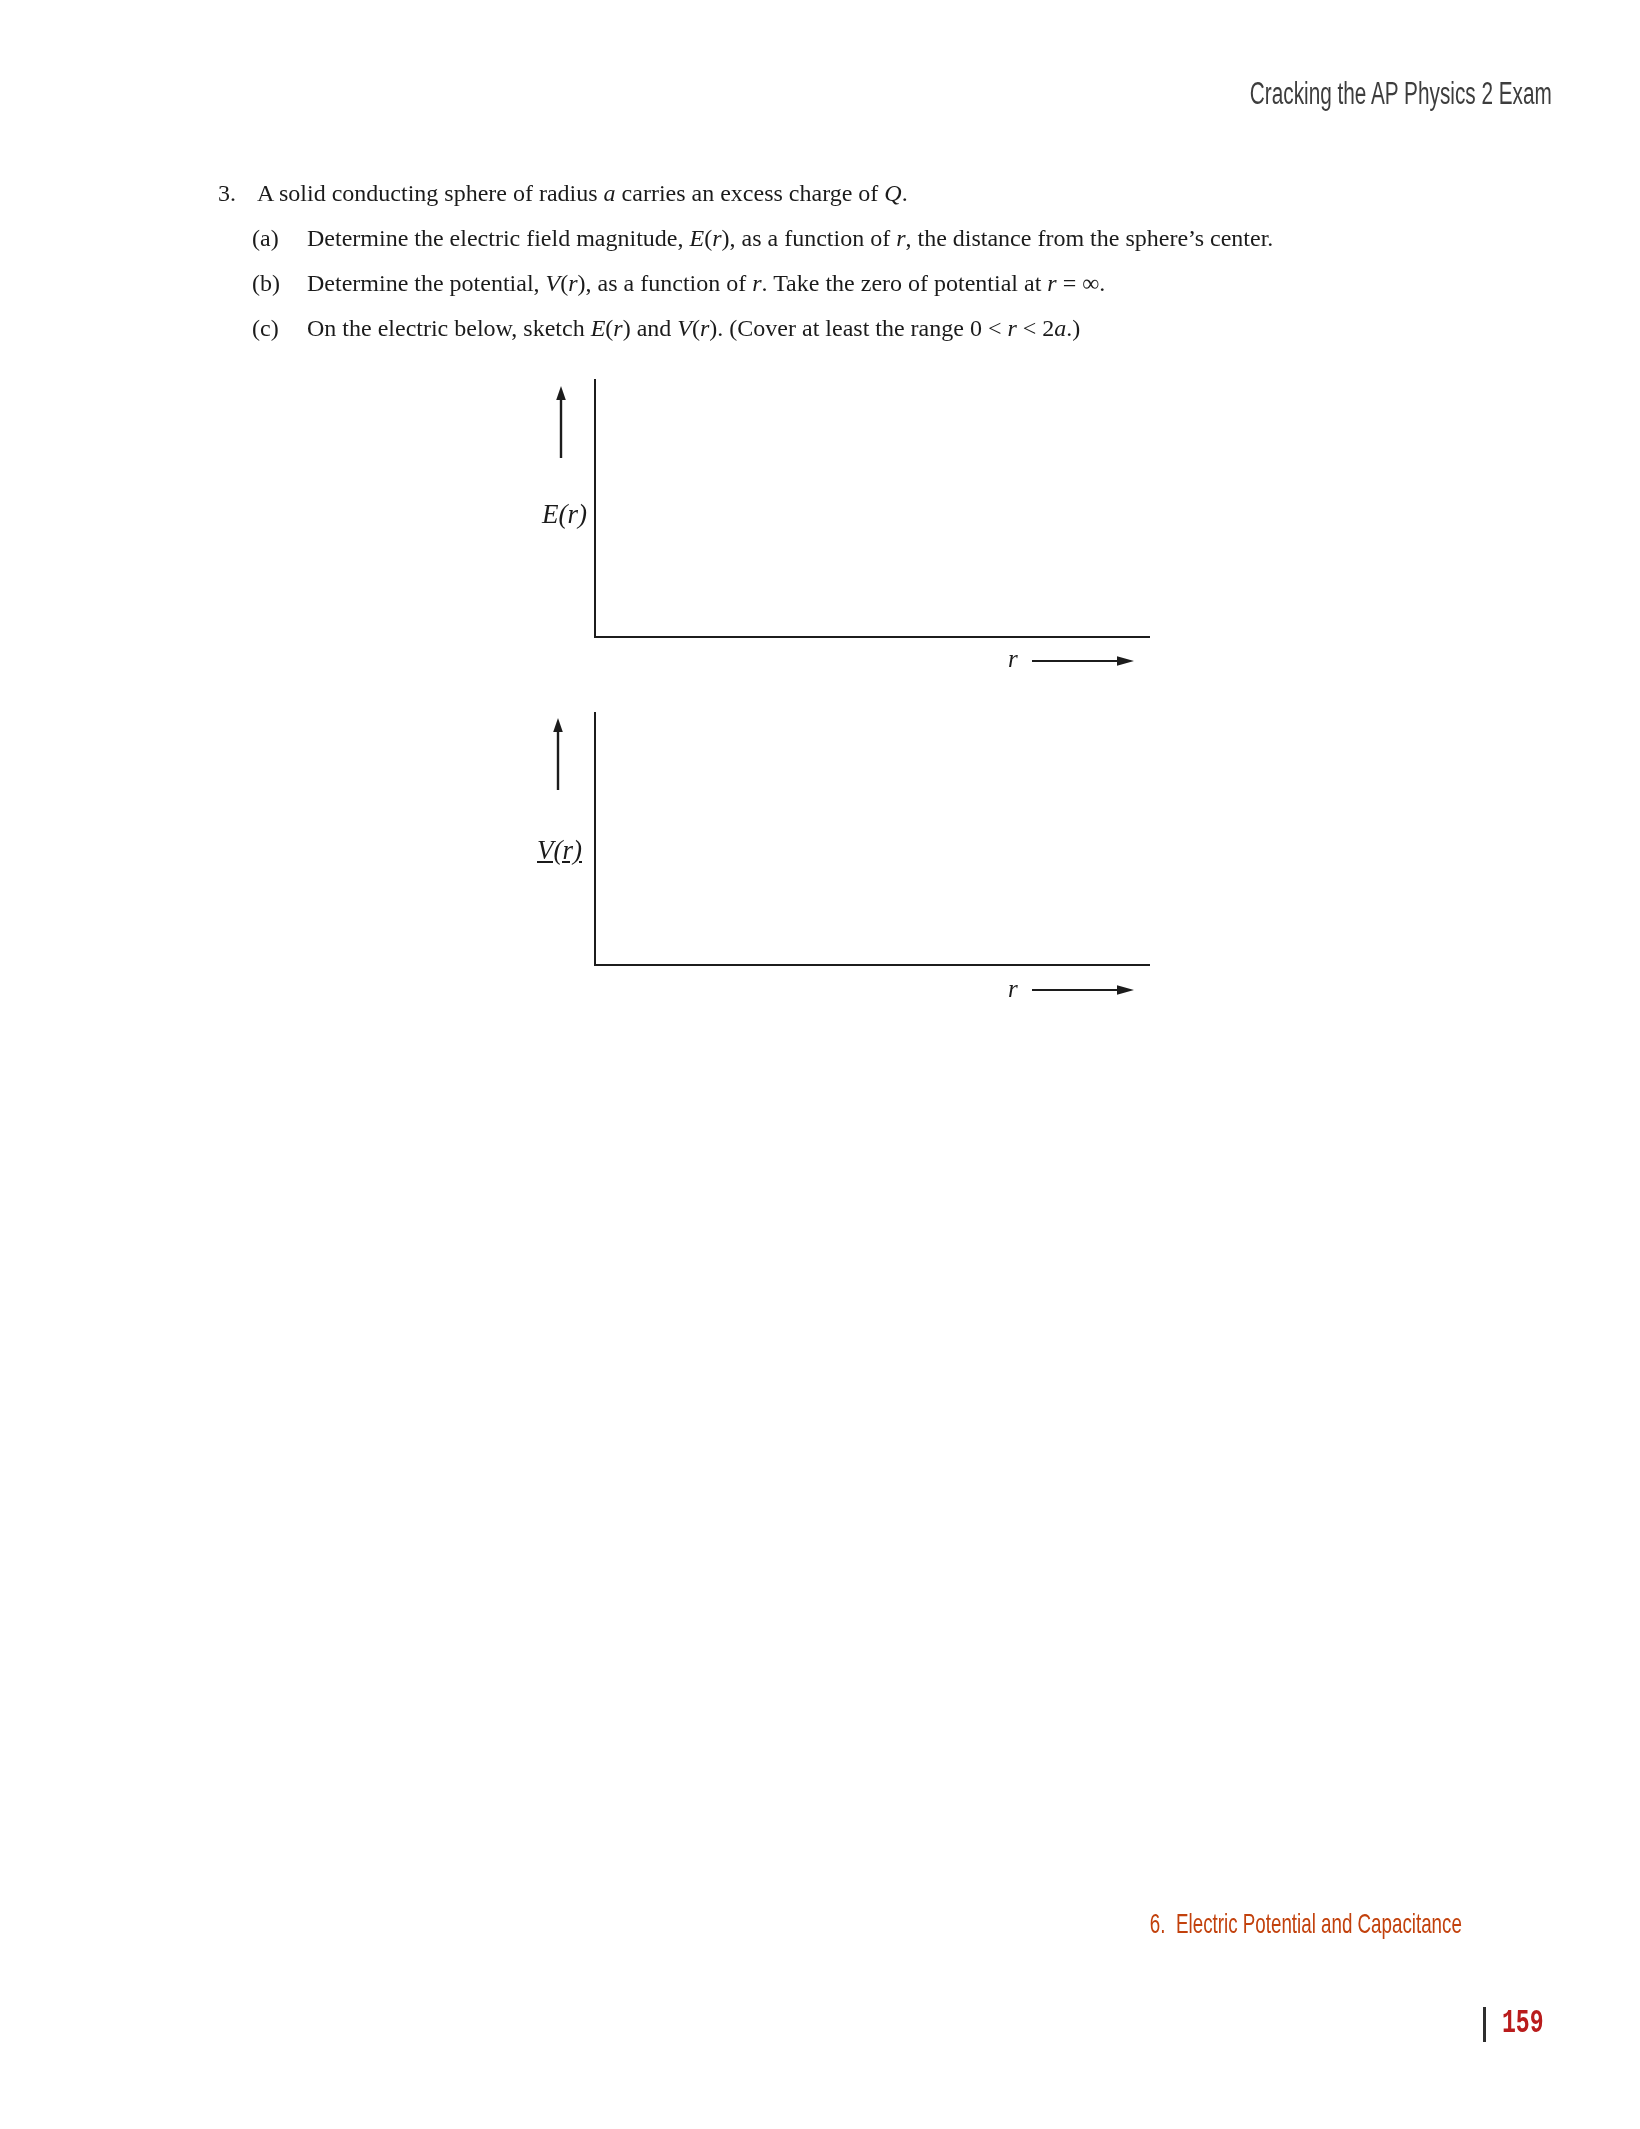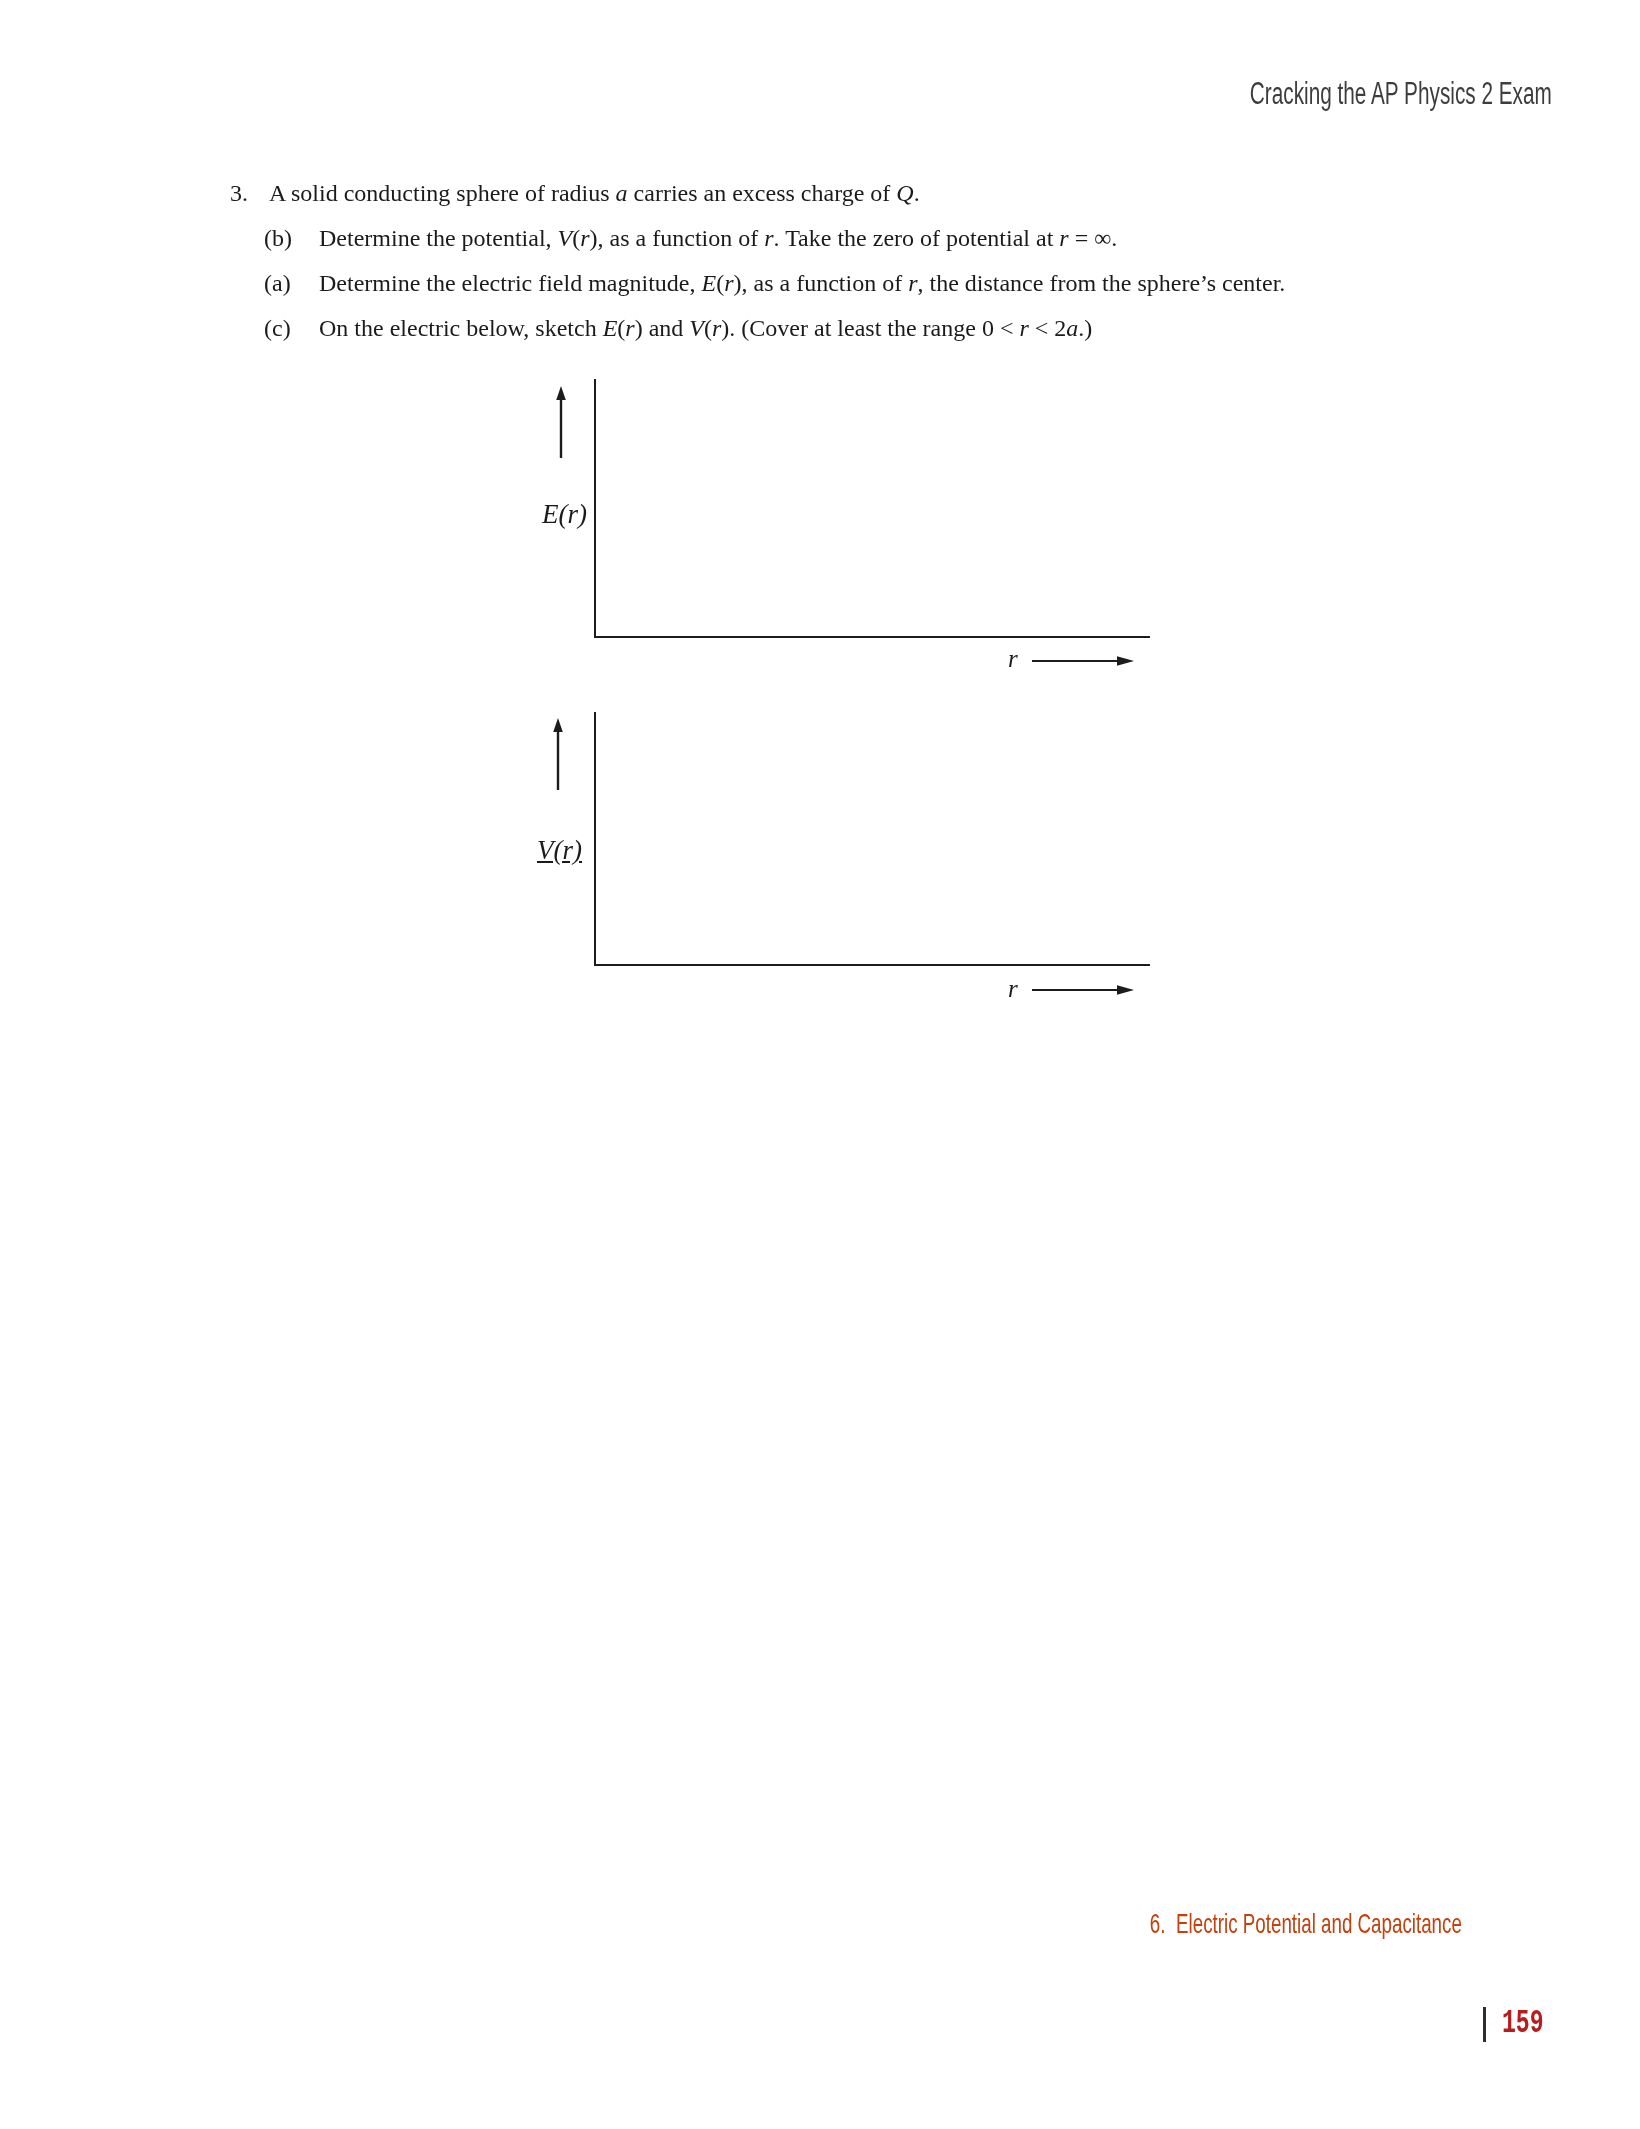--- a/index.html
+++ b/index.html
@@ -74,21 +74,20 @@
   }
 
   
   .question {
     position: absolute;
     left: 218px;
     top: 171px;
     width: 1360px;
     font-size: 24px;
     line-height: 45px;
-    margin-left: 12px;
   }
   .q-row { white-space: nowrap; }
   .q-num {
     display: inline-block;
     width: 39px;
   }
   .q-part { padding-left: 34px; white-space: nowrap; }
   .q-part-label {
     display: inline-block;
     width: 55px;
@@ -141,25 +140,25 @@
   <div class="running-head">
     <span class="condense">Cracking the AP Physics 2 Exam</span>
   </div>
 
   <div class="question">
     <div class="q-row">
       <span class="q-num">3.</span><span><span>A solid conducting sphere of radius </span><span class="it">a</span><span> carries an excess charge of </span><span class="it">Q</span><span>.</span></span>
     </div>
 
     <div class="q-part">
+      <span class="q-part-label">(a)</span><span><span>Determine the electric field magnitude, </span><span class="it">E</span><span>(</span><span class="it">r</span><span>), as a function of </span><span class="it">r</span><span>, the distance from the sphere’s center.</span></span>
+    </div>
+
+    <div class="q-part">
       <span class="q-part-label">(b)</span><span><span>Determine the potential, </span><span class="it">V</span><span>(</span><span class="it">r</span><span>), as a function of </span><span class="it">r</span><span>. Take the zero of potential at </span><span class="it">r</span><span> = ∞.</span></span>
-    </div>
-
-    <div class="q-part">
-      <span class="q-part-label">(a)</span><span><span>Determine the electric field magnitude, </span><span class="it">E</span><span>(</span><span class="it">r</span><span>), as a function of </span><span class="it">r</span><span>, the distance from the sphere’s center.</span></span>
     </div>
 
     <div class="q-part">
       <span class="q-part-label">(c)</span><span><span>On the electric below, sketch </span><span class="it">E</span><span>(</span><span class="it">r</span><span>) and </span><span class="it">V</span><span>(</span><span class="it">r</span><span>). (Cover at least the range 0 &lt; </span><span class="it">r</span><span> &lt; 2</span><span class="it">a</span><span>.)</span></span>
     </div>
   </div>
 
   <div>
     <div class="axis-line v-axis-1"></div>
     <div class="axis-line h-axis-1"></div>

